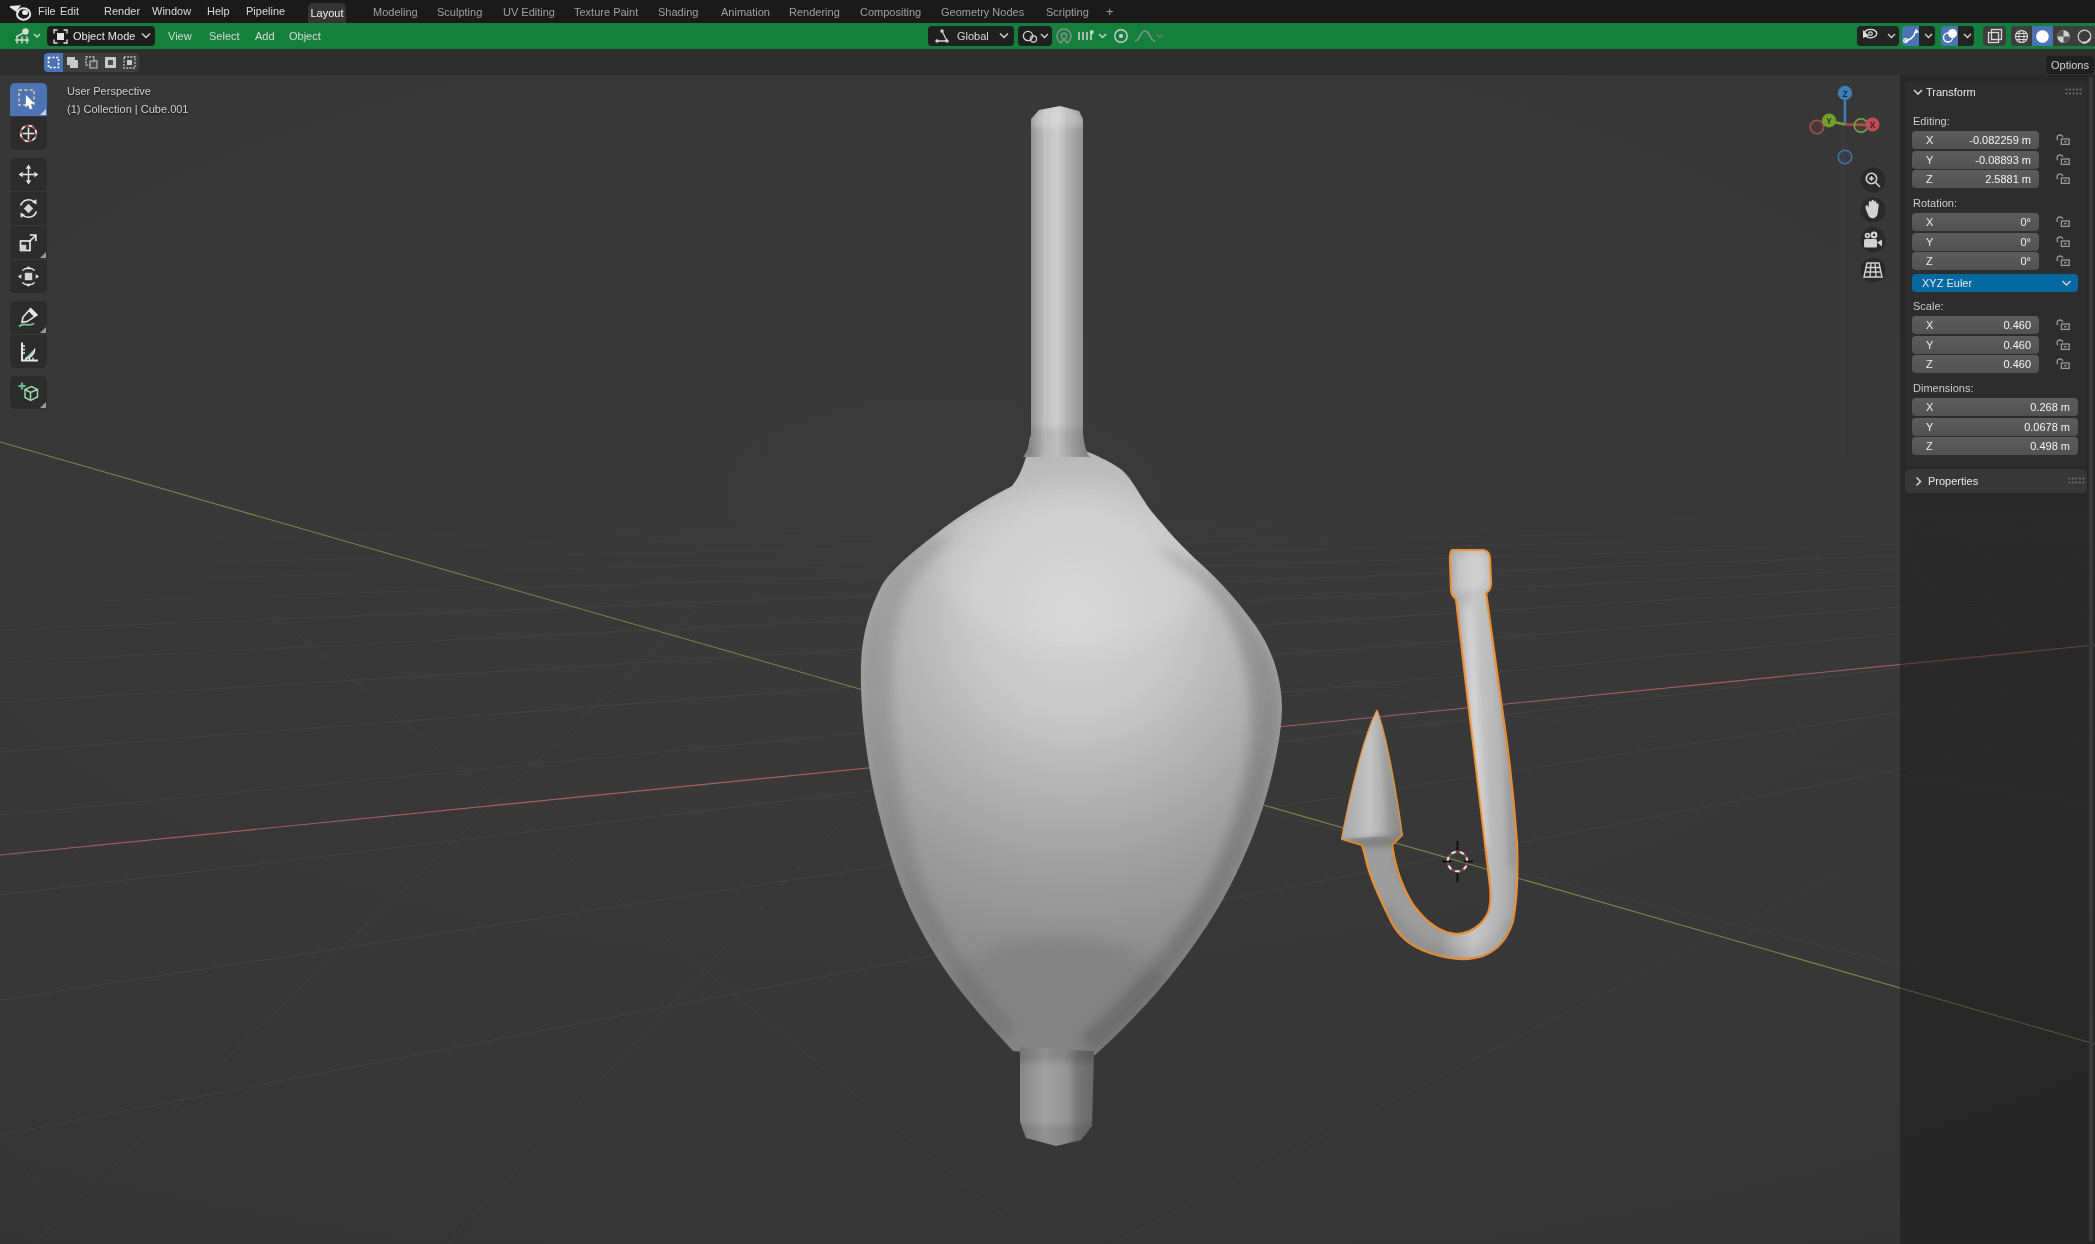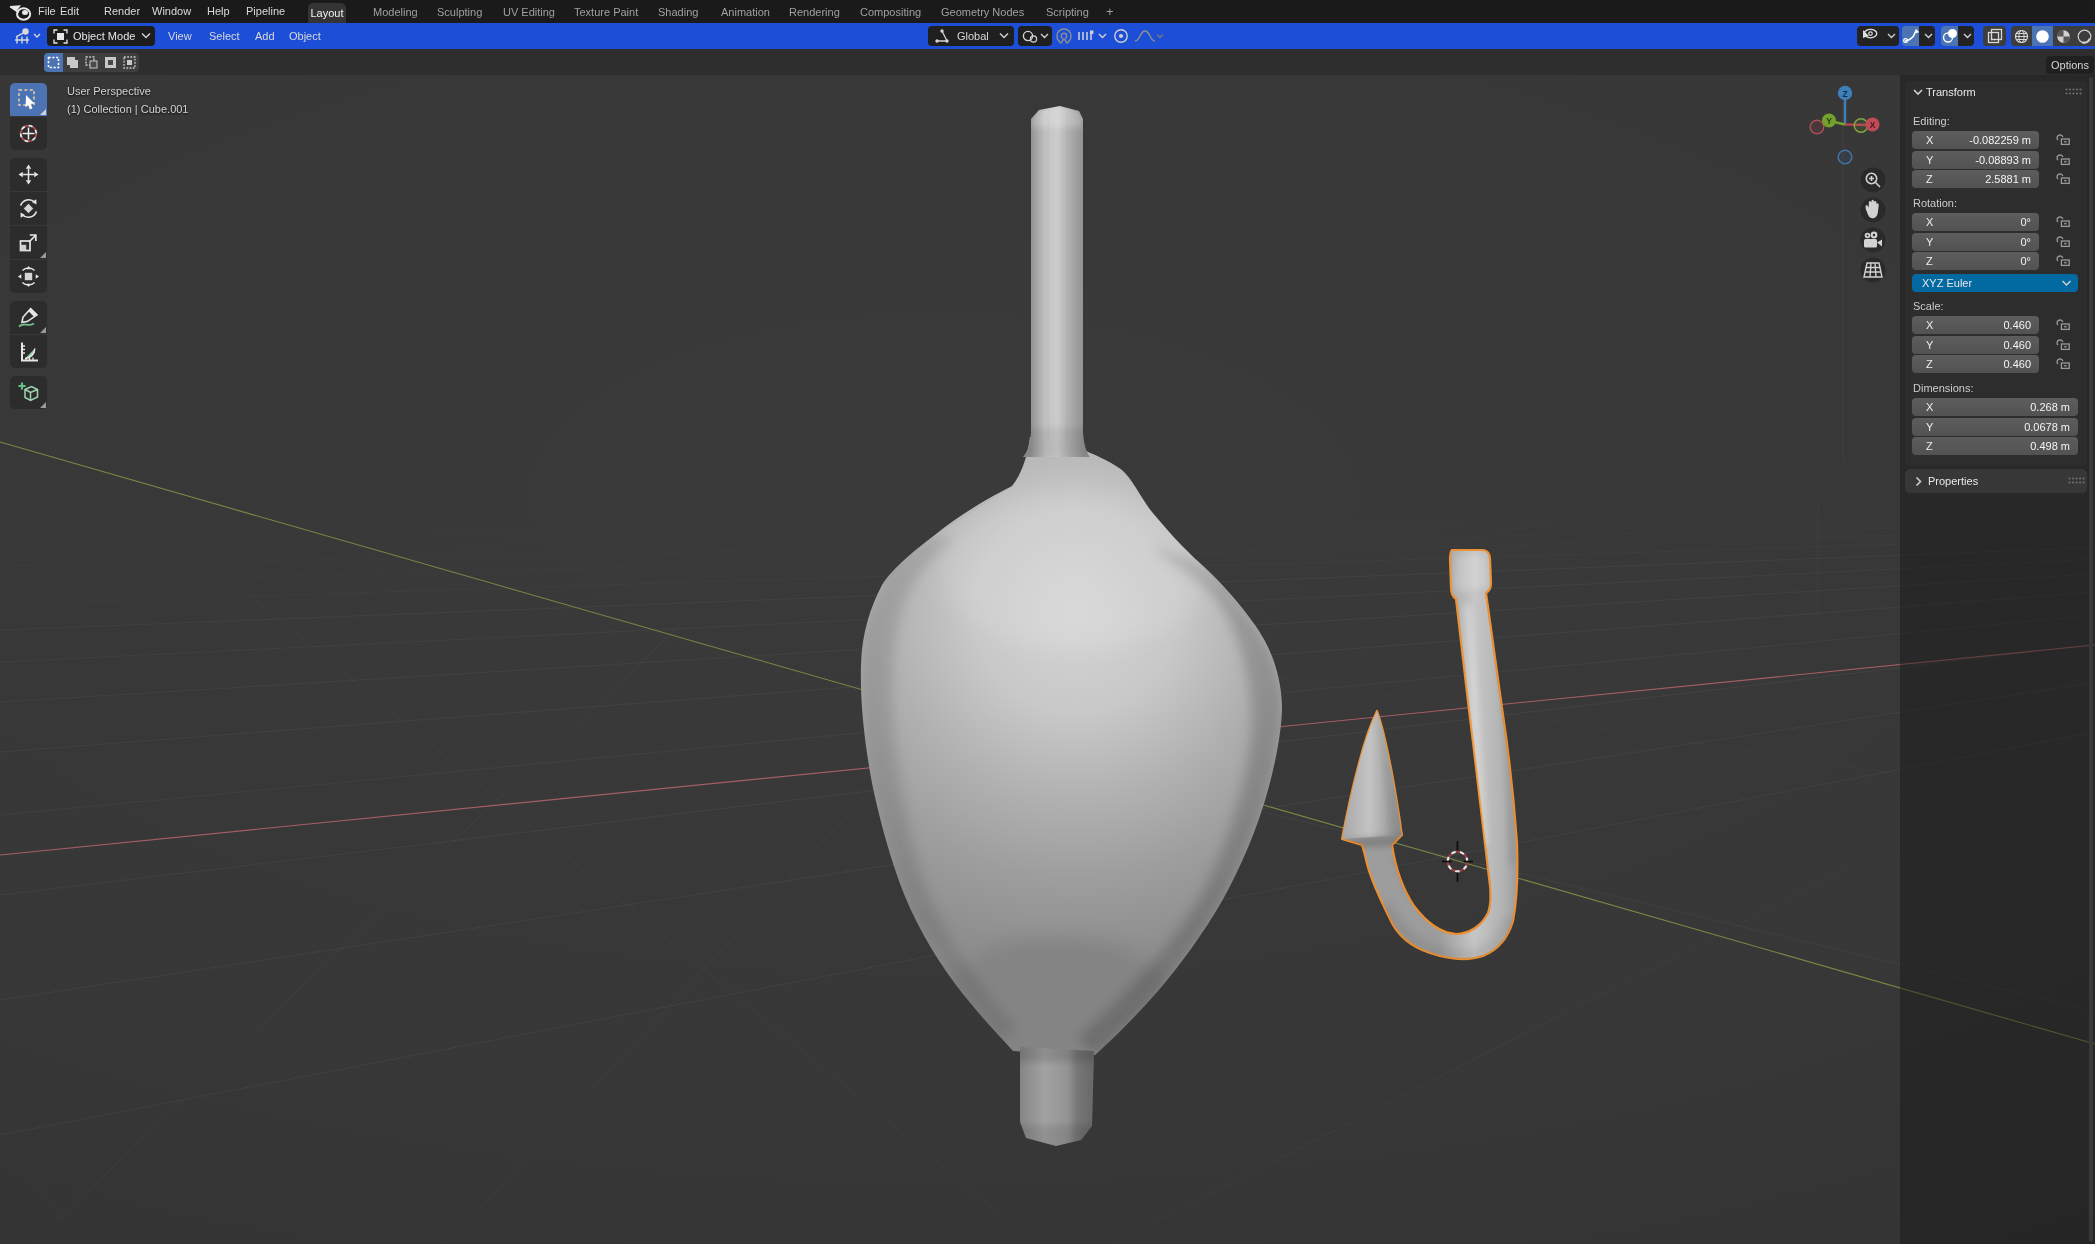--- a/index.html
+++ b/index.html
@@ -7,21 +7,21 @@
        font-family:"Liberation Sans",sans-serif;font-size:11px;color:#d6d6d6;
        -webkit-font-smoothing:antialiased;}
   .abs{position:absolute;}
   
   #topbar{position:absolute;left:0;top:0;width:2095px;height:23px;background:#1a1a1a;}
   .menu{position:absolute;top:5px;color:#dadada;}
   .tab{position:absolute;top:6px;color:#a0a0a0;}
   #tabactive{position:absolute;left:308px;top:3px;width:38px;height:20px;background:#343434;
              border-radius:5px 5px 0 0;color:#f2f2f2;text-align:center;line-height:20px;}
   
-  #header2{position:absolute;left:0;top:23px;width:2095px;height:26px;background:#1d4ed8;}
+  #header2{position:absolute;left:0;top:23px;width:2095px;height:26px;background:#15803d;}
   #toolsettings{position:absolute;left:0;top:49px;width:2095px;height:26px;background:#2e2e2e;}
   .h2menu{position:absolute;top:7px;color:#d8d8d8;}
   .ddfield{position:absolute;top:3px;height:20px;background:#1f1f1f;border-radius:4px;}
   
   #viewport{position:absolute;left:0;top:75px;width:2095px;height:1169px;
      background:radial-gradient(125% 100% at 45% 36%, #3a3a3a 0%, #373737 55%, #303030 100%);}
   
   .tbtn{position:absolute;left:10px;width:37px;height:33px;background:#2c2c2c;}
   .tbtn.active{background:#4c74b5;}
   .grp-top{border-radius:5px 5px 0 0;}

